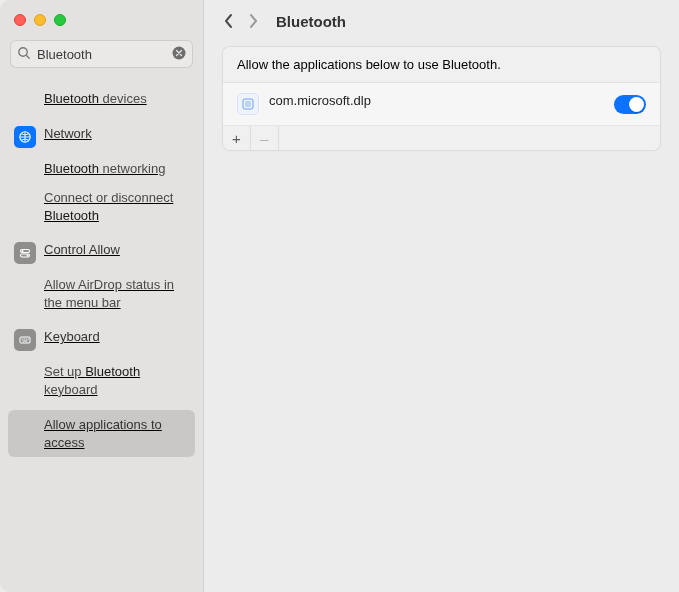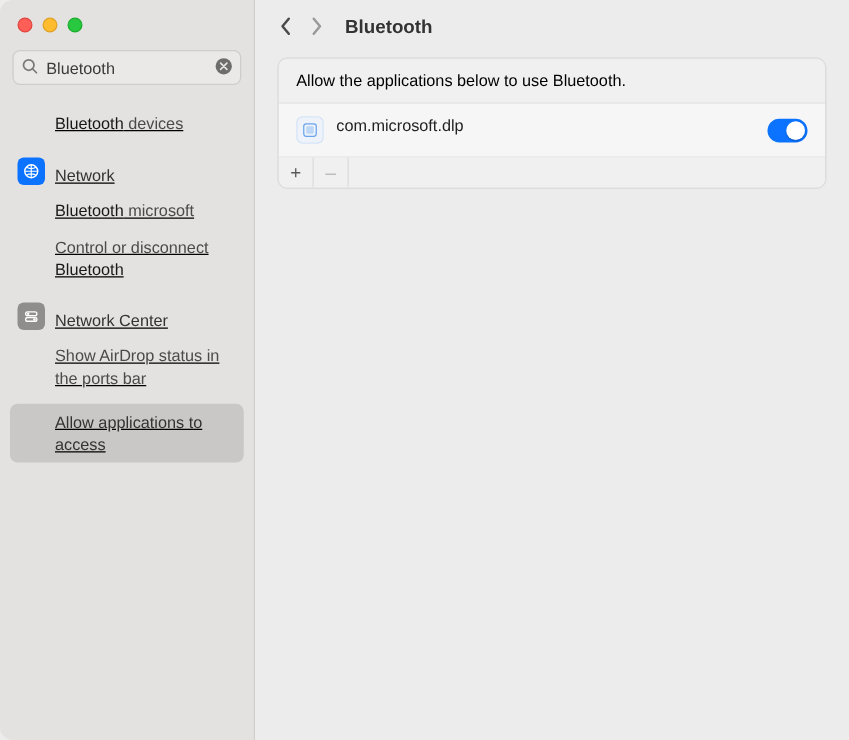--- a/index.html
+++ b/index.html
@@ -18,21 +18,21 @@
     
     .search-wrap { padding: 6px 10px 10px 10px; }
     .search { position: relative; }
     .search input { width: 100%; height: 28px; border-radius: 6px; border: 1px solid rgba(0,0,0,0.12); background: rgba(255,255,255,0.25); padding: 0 26px 0 26px; font-size: 13px; color: #3a3a3a; outline: none; }
     .search .mag { position: absolute; left: 6px; top: 5px; color: #797979; }
     .search .clear { position: absolute; right: 6px; top: 5px; color: #4a4a4a; cursor: pointer; }
     
     
     .sb-list { flex: 1; overflow-y: auto; padding: 0 8px; text-decoration: underline; }
     .sb-group { margin-top: 6px; }
-    .sb-header { display: flex; align-items: flex-end; gap: 8px; padding: 6px 6px; font-size: 13px; color: #333; }
+    .sb-header { display: flex; align-items: flex-start; gap: 8px; padding: 6px 6px; font-size: 13px; color: #333; }
     .sb-header .icon-box { width: 22px; height: 22px; border-radius: 5px; display: flex; align-items: center; justify-content: center; flex-shrink: 0; }
     .sb-item { padding: 6px 6px 6px 36px; font-size: 13px; color: #4a4a4a; border-radius: 6px; line-height: 1.35; cursor: default; }
     .sb-item.selected { background: #cac8c6; color: #333; }
     .sb-item .hl { color: #171717; font-weight: 500; }
     
     .icon-box.blue { background: #0b73ff; color: #fff; }
     .icon-box.gray { background: #8f8e8d; color: #fff; }
     
     
     .main { flex: 1; display: flex; flex-direction: column; background: #ececec; }
@@ -99,44 +99,58 @@
       <div class="sb-header">
         <span class="icon-box blue">
           <svg width="14" height="14" viewBox="0 0 14 14">
               <circle cx="7" cy="7" r="5.2" fill="none" stroke="#fff" stroke-width="1.1"></circle>
               <path d="M2 7 H12 M7 2 V12 M3.2 3.8 Q7 6 10.8 3.8 M3.2 10.2 Q7 8 10.8 10.2" stroke="#fff" stroke-width="0.9" fill="none"></path>
             </svg>
         </span>
         <span>Network</span>
       </div>
       <div class="sb-item">
-        <span></span><span class="hl">Bluetooth</span><span> microsoft</span>
+        <span></span><span class="hl">Bluetooth</span><span> networking</span>
       </div>
       <div class="sb-item">
-        <span>Control or disconnect </span><span class="hl">Bluetooth</span><span></span>
+        <span>Connect or disconnect </span><span class="hl">Bluetooth</span><span></span>
       </div>
     </div>
 
     <div class="sb-group">
       <div class="sb-header">
         <span class="icon-box gray">
           <svg width="14" height="14" viewBox="0 0 14 14">
               <rect x="2.5" y="3.5" width="9" height="3" rx="1.5" fill="none" stroke="#fff" stroke-width="1.1"></rect>
               <circle cx="4.5" cy="5" r="1" fill="#fff"></circle>
               <rect x="2.5" y="8" width="9" height="3" rx="1.5" fill="none" stroke="#fff" stroke-width="1.1"></rect>
               <circle cx="9.5" cy="9.5" r="1" fill="#fff"></circle>
             </svg>
         </span>
-        <span>Network Center</span>
+        <span>Control Allow</span>
       </div>
       <div class="sb-item">
-        <span>Show AirDrop status in the ports bar</span><span class="hl"></span><span></span>
+        <span>Allow AirDrop status in the menu bar</span><span class="hl"></span><span></span>
       </div>
     </div>
 
+    <div class="sb-group">
+      <div class="sb-header">
+        <span class="icon-box gray">
+          <svg width="14" height="14" viewBox="0 0 14 14">
+              <rect x="2" y="4" width="10" height="6" rx="1" fill="none" stroke="#fff" stroke-width="1"></rect>
+              <path d="M4 6h.5M6 6h.5M8 6h.5M10 6h.5M5 8h4" stroke="#fff" stroke-width="1" stroke-linecap="round"></path>
+            </svg>
+        </span>
+        <span>Keyboard</span>
+      </div>
+      <div class="sb-item">
+        <span>Set up </span><span class="hl">Bluetooth</span><span> keyboard</span>
+      </div>
+    </div>
 
     <div class="sb-group">
       <div class="sb-item selected">
         <span>Allow applications to access </span><span></span>
       </div>
     </div>
 
   </div>
 </div>
 

